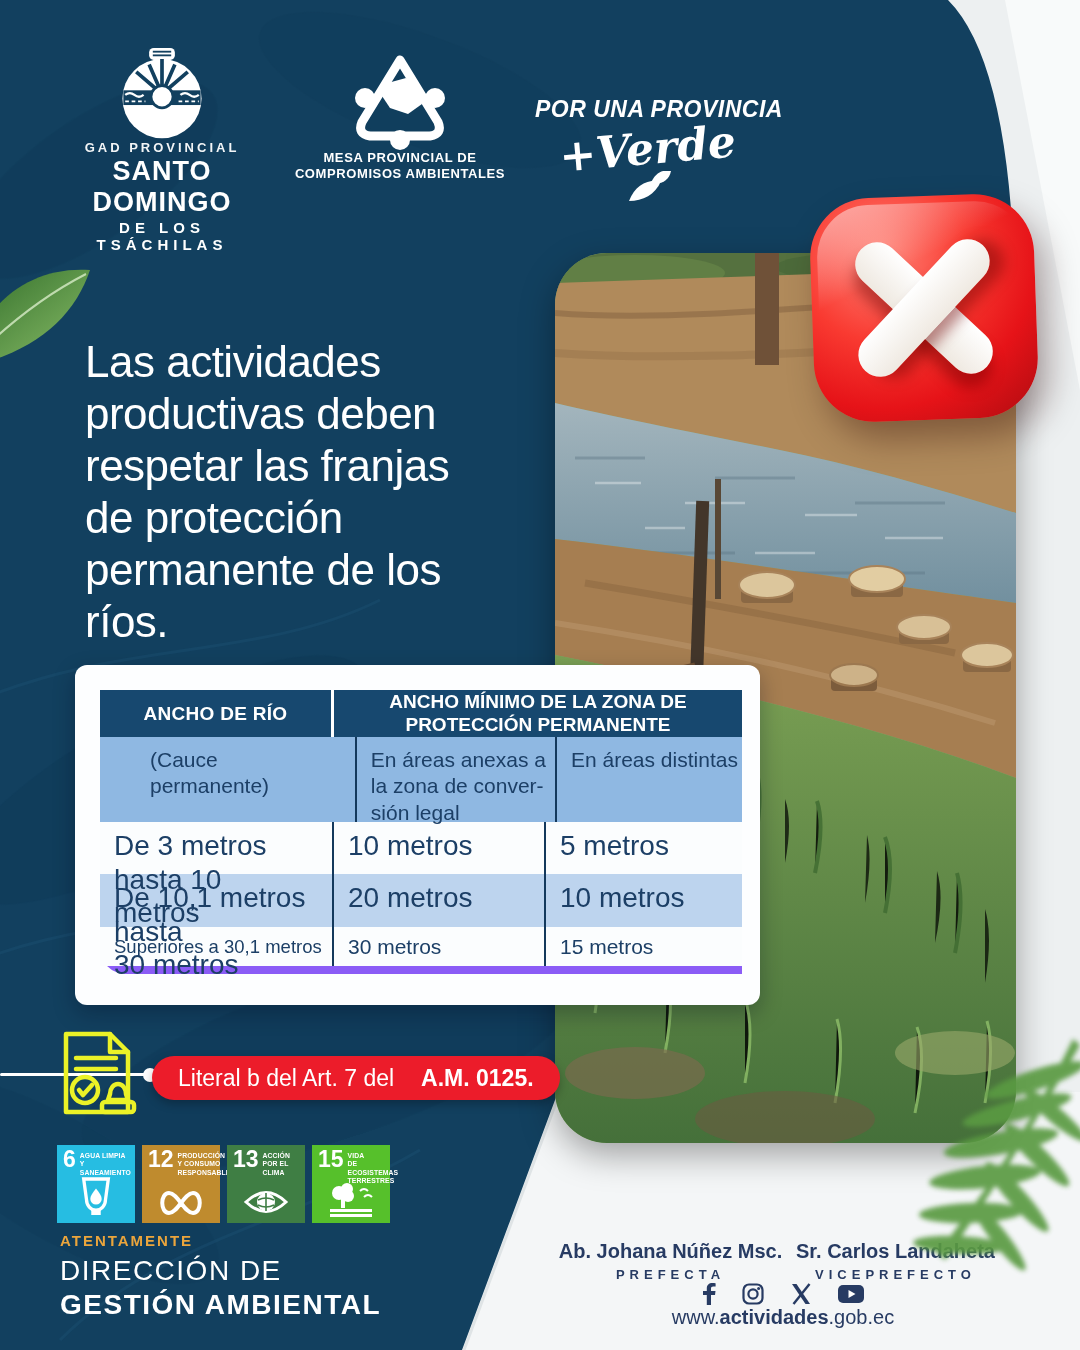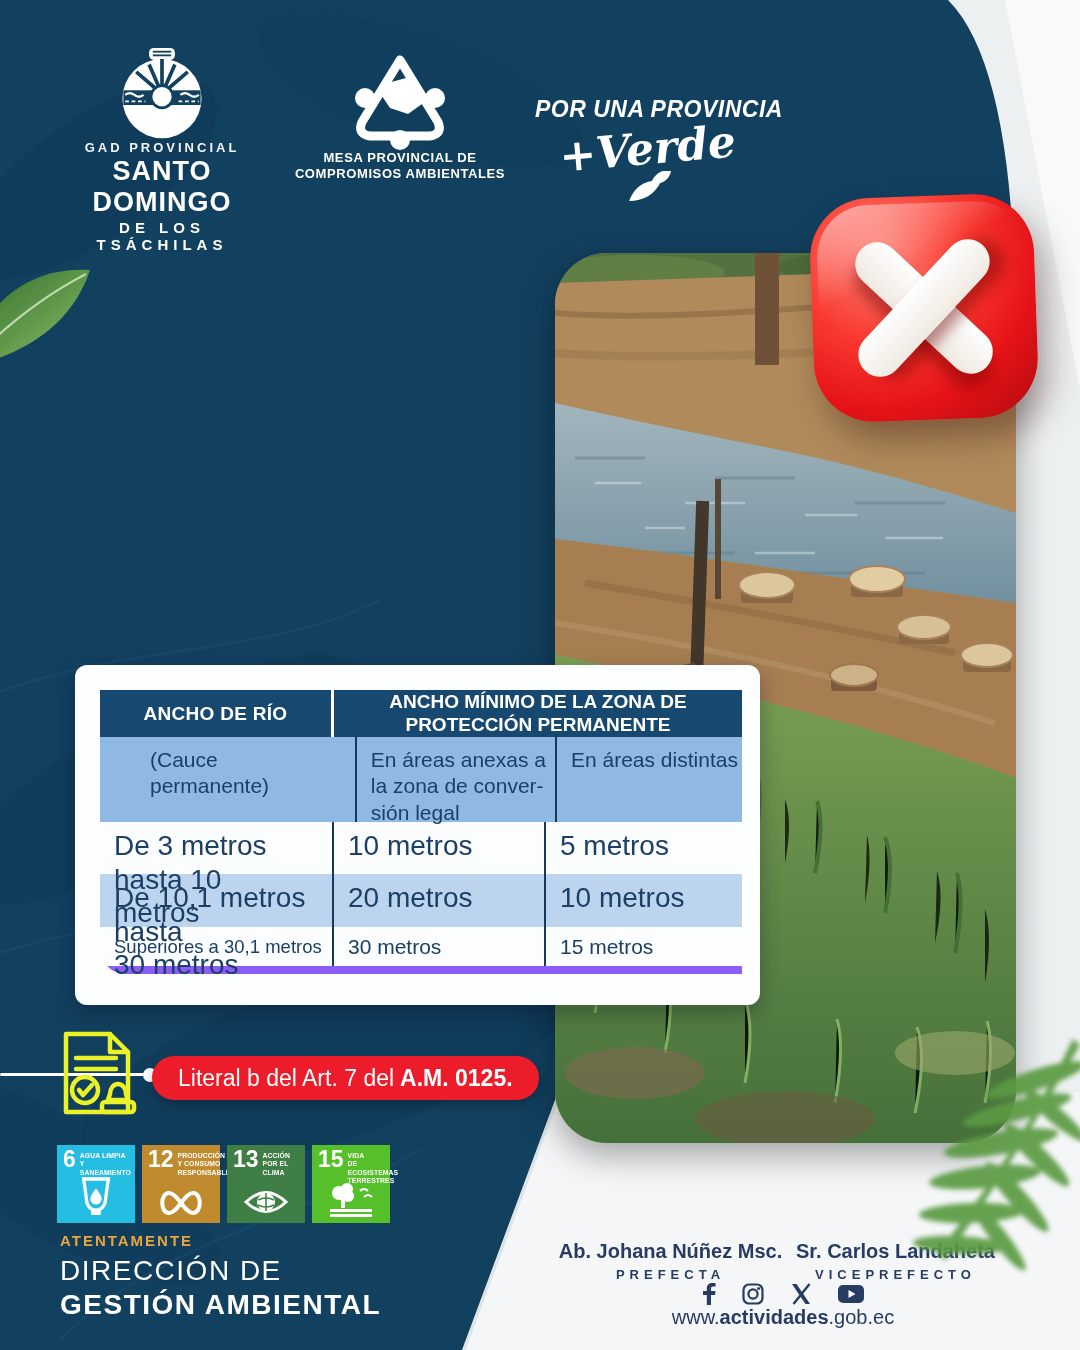--- a/index.html
+++ b/index.html
@@ -172,20 +172,26 @@
     <div class="slogan-1">POR UNA PROVINCIA</div>
     <div style="margin-top:4px;position:relative;">
       <span class="slogan-script">+Verde</span>
       <svg width="44" height="34" viewBox="0 0 44 34" style="display:inline-block;vertical-align:top;margin-left:2px;">
         <path d="M2,30 C8,14 20,8 34,10 C28,24 16,30 2,30 Z" fill="#fff"></path>
         <path d="M24,12 C28,2 36,-2 44,0 C42,10 34,14 24,12 Z" fill="#fff"></path>
       </svg>
     </div>
   </div>
 
+  <div class="abs headline" style="left:85px;top:336px;width:480px;">Las actividades
+productivas deben
+respetar las franjas
+de protección
+permanente de los
+ríos.</div>
 
   <div class="abs photo" style="left:555px;top:253px;width:461px;height:890px;">
     <svg width="461" height="890" viewBox="0 0 461 890">
       <defs>
         <linearGradient id="wat" x1="0" y1="0" x2="0" y2="1">
           <stop offset="0" stop-color="#a3b5bd"></stop>
             <stop offset="1" stop-color="#72909f"></stop>
         </linearGradient>
         <linearGradient id="grs" x1="0" y1="0" x2="0" y2="1">
           <stop offset="0" stop-color="#7ba054"></stop>
@@ -296,21 +302,21 @@
       <path d="M8,6 H52 L70,24 V84 H8 Z"></path>
       <path d="M52,6 V24 H70"></path>
       <path d="M18,30 H58 M18,41 H58"></path>
       <circle cx="27" cy="62" r="13"></circle>
       <path d="M21,62 l4,5 l9,-10"></path>
       <path d="M52,66 a8,10 0 0 1 16,0 l2,6 h-20 l2,-6 Z"></path>
       <rect x="44" y="74" width="32" height="10" rx="3"></rect>
     </g>
   </svg>
   <div class="abs legal-dot" style="left:143px;top:1068px;"></div>
-  <div class="abs legal-pill" style="left:152px;top:1056px;">
+  <div class="abs legal-pill" style="left:152px;top:1056px;gap:21px;">
     <span>Literal b del Art. 7 del</span>
     <b>A.M. 0125.</b>
   </div>
 
   <div class="abs sdg-row" style="left:57px;top:1145px;">
     <div class="sdg" style="background: rgb(38, 189, 226);">
       <div class="sdg-top">
         <span class="sdg-num">6</span>
         <span class="sdg-title">AGUA LIMPIA
 Y SANEAMIENTO</span>

